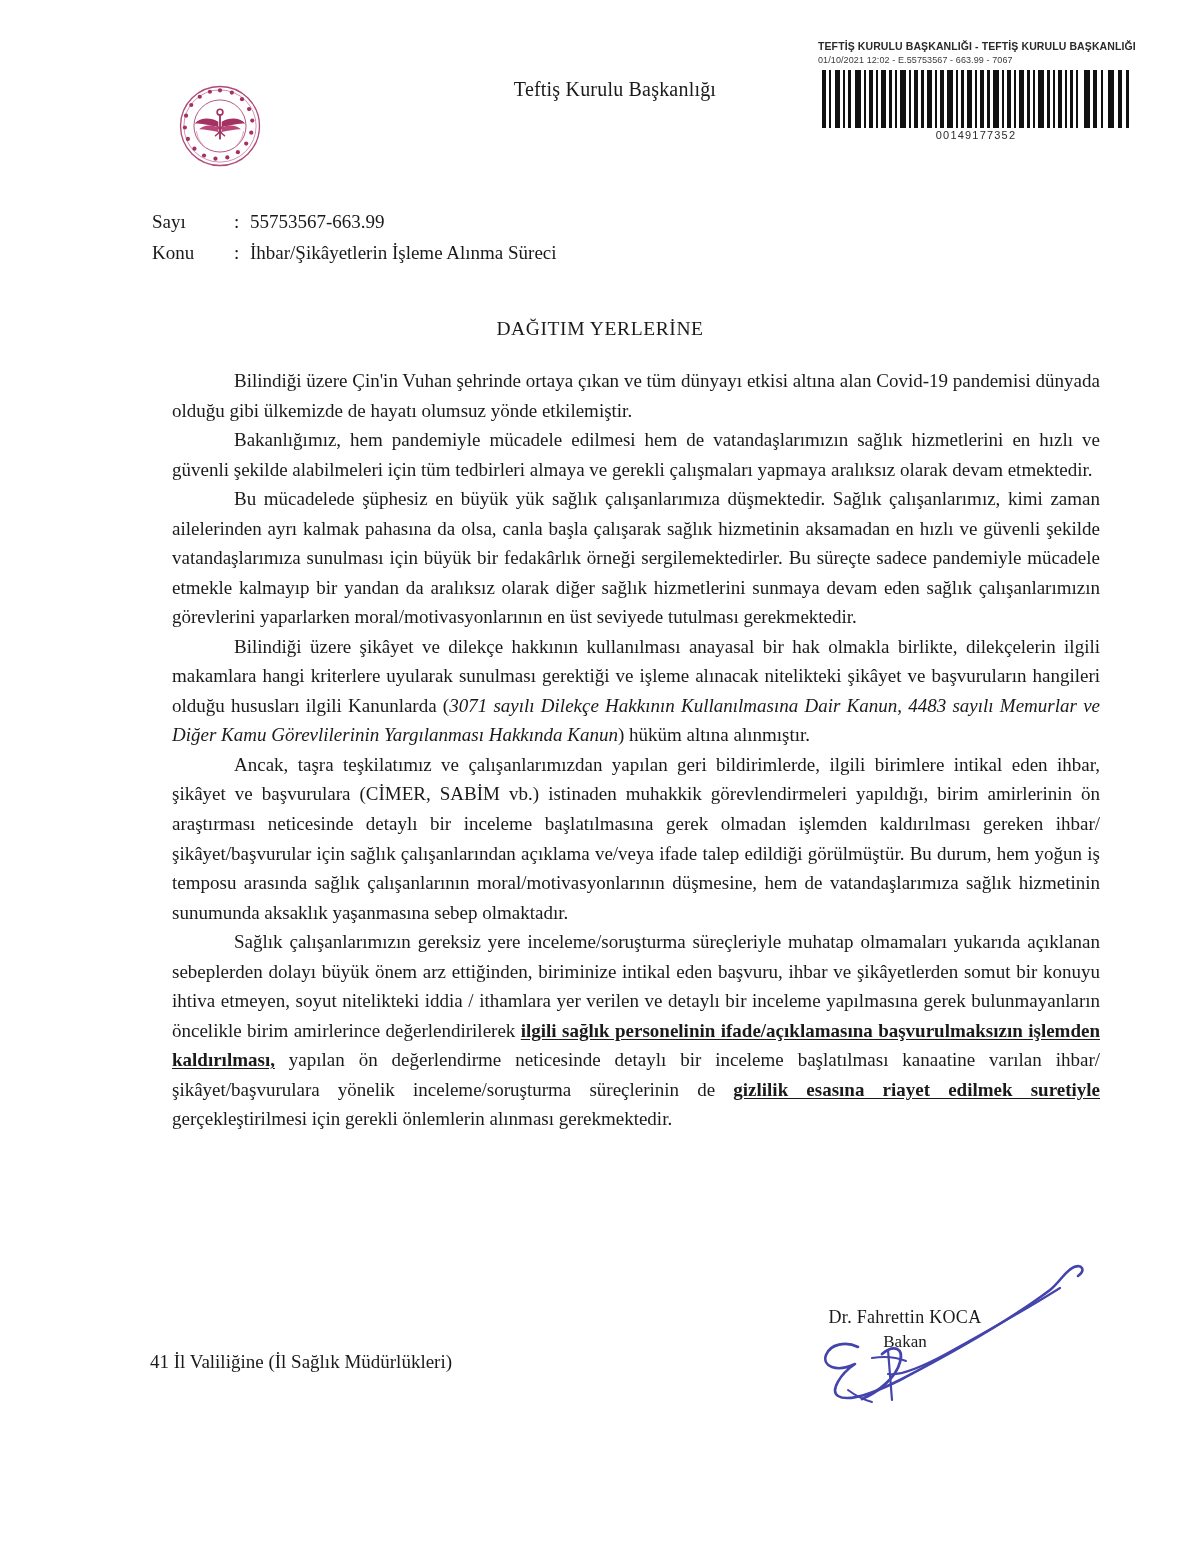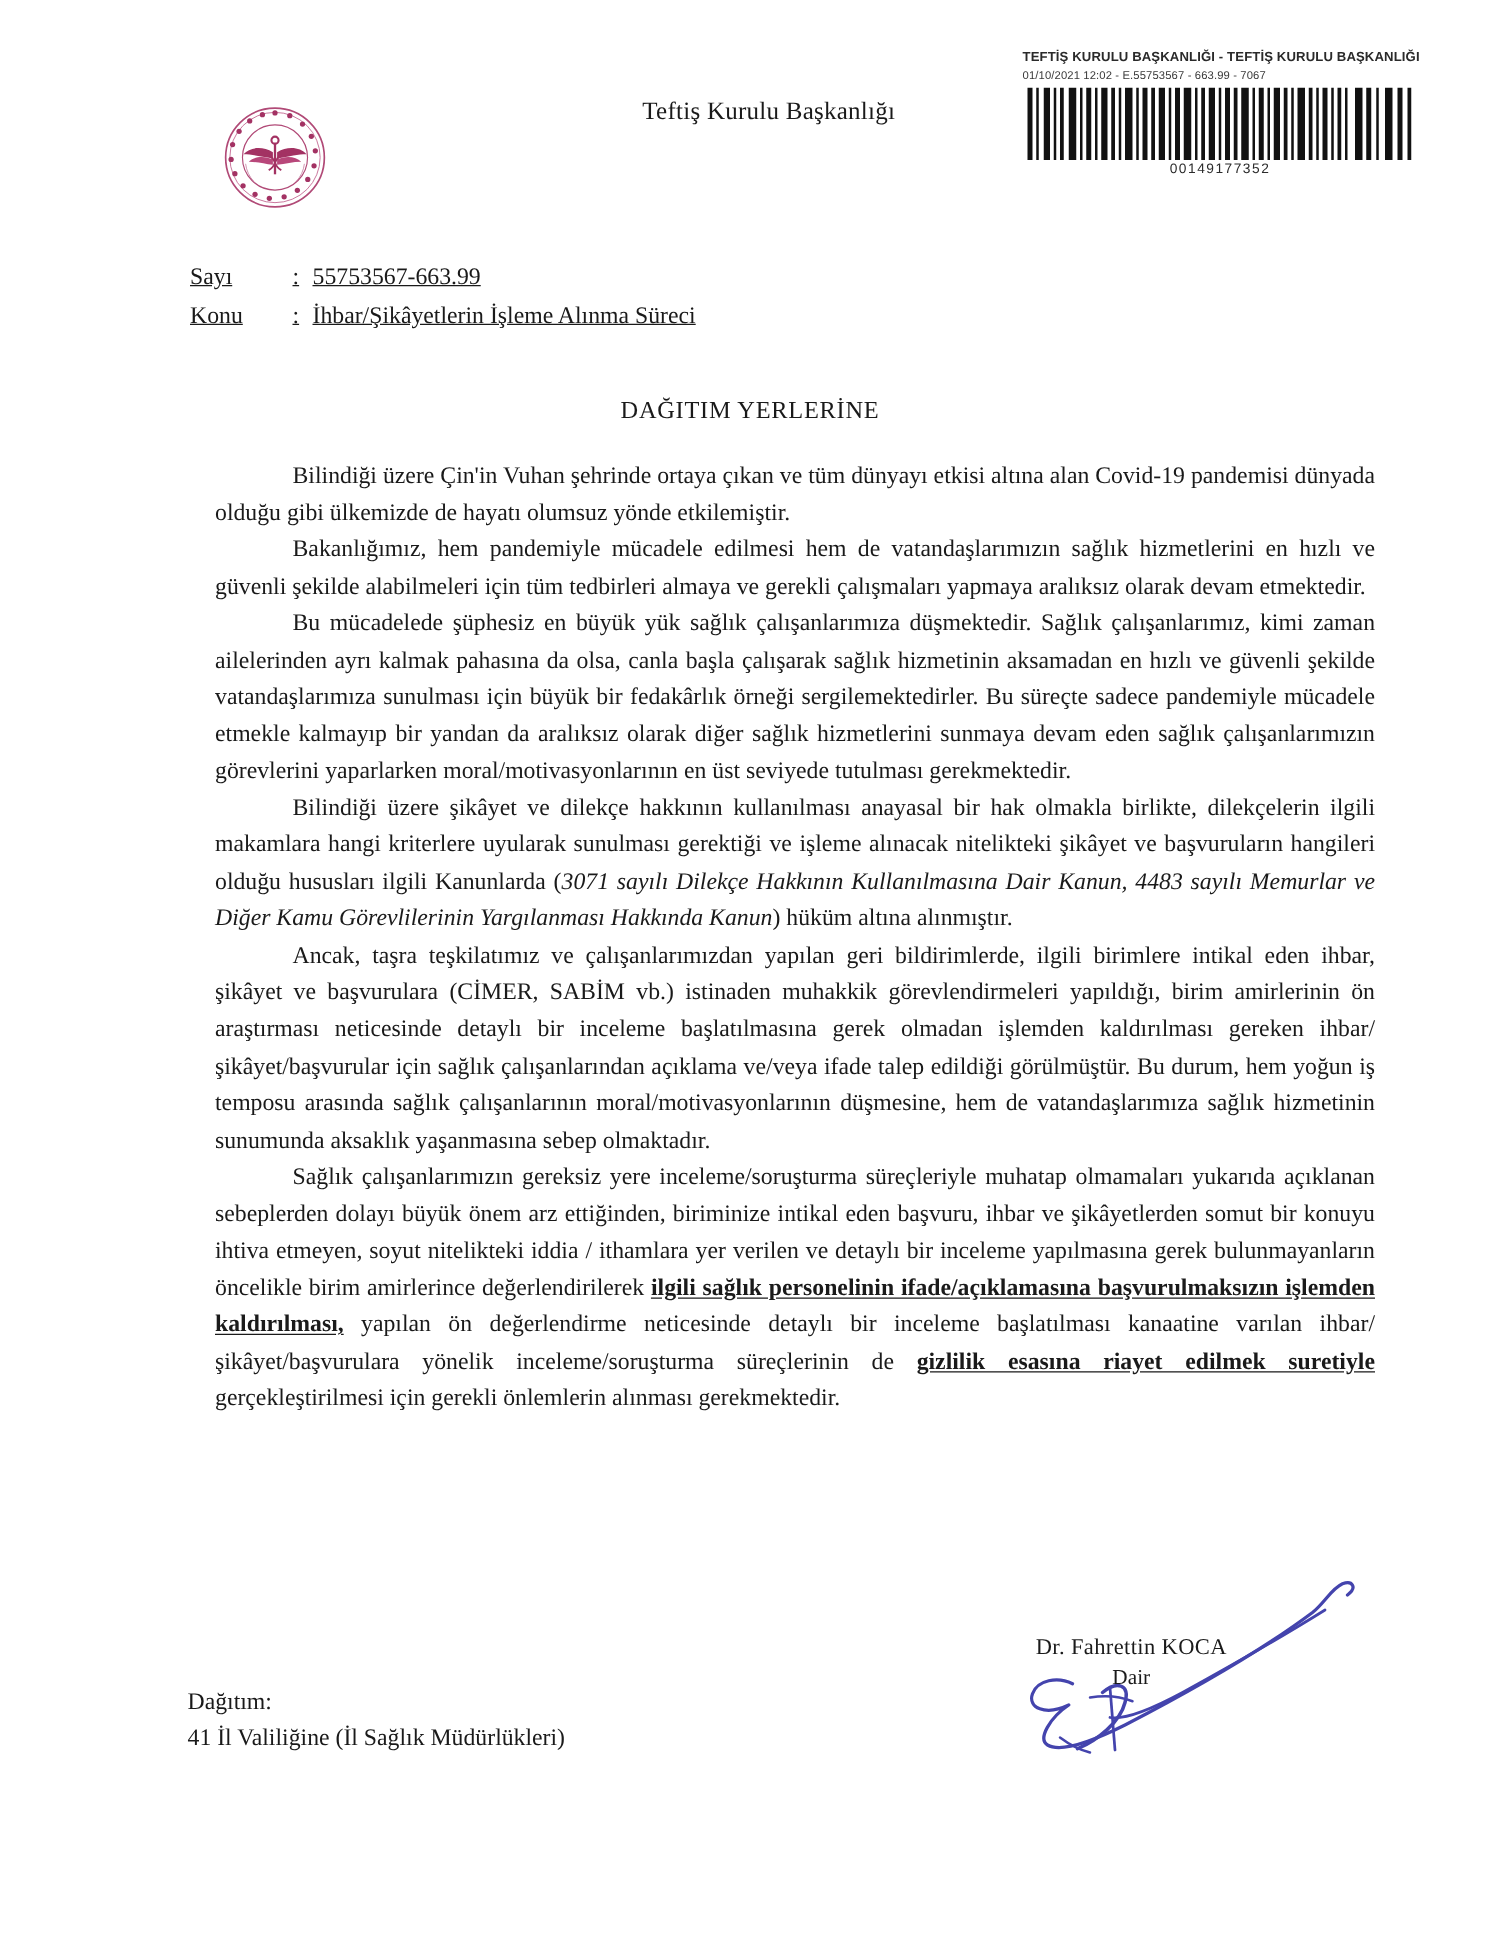--- a/index.html
+++ b/index.html
@@ -101,21 +101,21 @@
   }
 
   
   .meta {
     position: absolute;
     left: 152px;
     top: 207px;
     font-size: 19px;
     line-height: 1.62;
   }
-  .meta-row { display: flex; text-decoration: underline; }
+  .meta-row { display: flex; }
   .meta-label { width: 82px; flex: none; }
   .meta-colon { width: 16px; flex: none; }
   .meta-value { white-space: nowrap; }
 
   
   .addressee {
     position: absolute;
     left: 0;
     top: 318px;
     width: 1200px;
@@ -339,21 +339,20 @@
           <path d="M318 14 C326 8, 322 2, 314 5 C305 9, 300 20, 290 28 C250 58, 190 92, 140 118 C110 133, 88 140, 78 134 C70 129, 80 112, 95 102 C76 111, 62 104, 66 93 C70 82, 86 79, 98 85" stroke-width="2.6"></path>
           <path d="M300 26 C268 46, 226 70, 186 92 C160 106, 140 114, 128 112" stroke-width="2.2"></path>
           <path d="M122 92 C134 82, 144 86, 140 100 C136 116, 118 130, 102 137" stroke-width="2.8"></path>
           <path d="M128 88 L132 138" stroke-width="2.2"></path>
           <path d="M112 96 C124 94, 136 95, 146 99" stroke-width="2.0"></path>
           <path d="M88 128 C96 134, 104 138, 112 140" stroke-width="2.0"></path>
         </g>
       </svg>
     </div>
     <div class="sig-name">Dr. Fahrettin KOCA</div>
-    <div class="sig-role">Dair</div>
+    <div class="sig-role">Bakan</div>
   </div>
 
   <div class="distribution">
-    <div>Dağıtım:</div>
     <div>41 İl Valiliğine (İl Sağlık Müdürlükleri)</div>
   </div>
 
 </div>
 
 </body></html>

